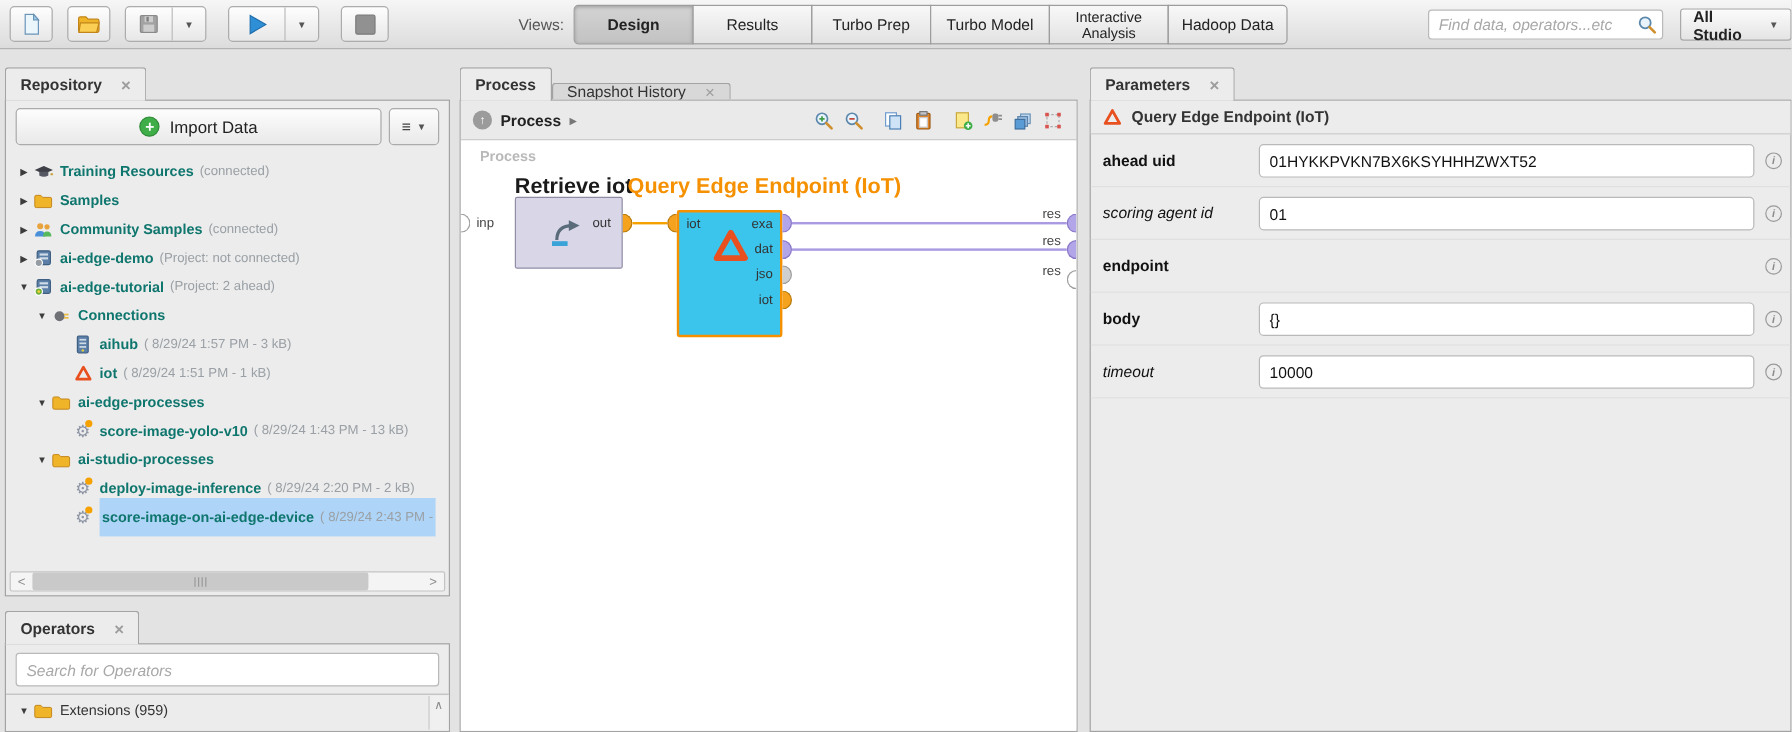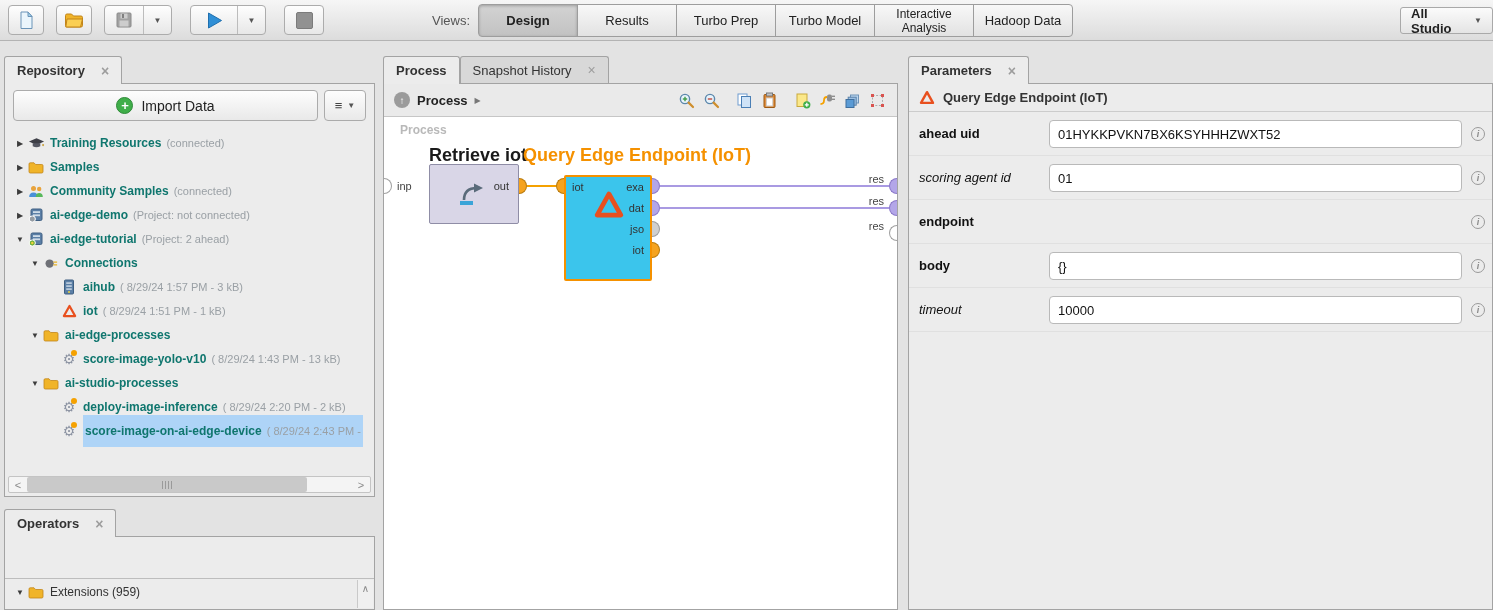--- a/index.html
+++ b/index.html
@@ -32,21 +32,21 @@
                       font-family:"Liberation Sans",sans-serif; font-size:13px; font-style:italic; color:#555; background:#fff; }
   .top-search input::placeholder { color:#a8a8a8; font-style:italic; }
   .top-search .mag { position:absolute; right:5px; top:4px; }
   .perspective { position:absolute; left:1400px; top:7px; height:27px; padding:0 10px; display:flex; align-items:center; gap:7px;
                  background:linear-gradient(#fbfbfb,#e4e4e4); border:1px solid #a9a9a9; border-radius:3px;
                  font-size:13px; font-weight:600; color:#222; cursor:default; }
 
   
   .panel { position:absolute; }
   .ptabs { height:28px; display:flex; align-items:flex-end; }
-  .ptab { height:27px; display:flex; align-items:center; padding:0 12px; gap:16px; font-size:13px;
+  .ptab { height:14px; display:flex; align-items:center; padding:0 12px; gap:16px; font-size:13px;
           border:1px solid #a3a3a3; border-bottom:none; border-radius:3px 3px 0 0; background:#d8d8d8; cursor:default; }
   .ptab.active { background:#ececec; font-weight:700; margin-bottom:-1px; height:28px; z-index:3; position:relative; }
   .ptab .x { color:#9d9d9d; font-size:14px; line-height:1; cursor:pointer; }
   .pbody { position:absolute; left:0; right:0; bottom:0; top:28px; background:#ececec; border:1px solid #a3a3a3; }
 
   
   .repo { left:4px; top:55px; width:371px; height:442px; }
   .import-row { display:flex; gap:6px; padding:6px 8px 5px 8px; }
   .import-btn { flex:1; height:31px; display:flex; align-items:center; justify-content:center; gap:8px;
                 background:linear-gradient(#fdfdfd,#e9e9e9); border:1px solid #ababab; border-radius:4px;
@@ -184,20 +184,27 @@
 
   <div class="view-tabs">
     <div class="vtab active">Design</div>
     <div class="vtab">Results</div>
     <div class="vtab">Turbo Prep</div>
     <div class="vtab">Turbo Model</div>
     <div class="vtab small">Interactive Analysis</div>
     <div class="vtab">Hadoop Data</div>
   </div>
 
+  <div class="top-search">
+    <input type="text" placeholder="Find data, operators...etc" style="">
+    <svg class="mag" width="17" height="17" viewBox="0 0 17 17">
+        <circle cx="7" cy="7" r="4.6" fill="#e8f3fb" stroke="#5b87ab" stroke-width="1.5"></circle>
+        <line x1="10.6" y1="10.6" x2="15" y2="15" stroke="#cf8f2e" stroke-width="2.2" stroke-linecap="round"></line>
+      </svg>
+  </div>
 
   <div class="perspective">
     <span>All Studio</span>
     <span class="dd-arrow">▼</span>
   </div>
 </div>
 
 <div class="panel repo">
   <div class="ptabs">
     <div class="ptab active">
@@ -375,20 +382,23 @@
 </div>
 
 <div class="panel ops">
   <div class="ptabs">
     <div class="ptab active">
       <span>Operators</span>
       <span class="x">×</span>
     </div>
   </div>
   <div class="pbody">
+    <div class="ops-search">
+      <input type="text" placeholder="Search for Operators" style="">
+    </div>
     <div class="ops-list">
       <div class="ops-row">
         <span class="exp">▼</span>
         <span class="ticon">
             <svg width="16" height="13" viewBox="0 0 16 13">
               <path d="M1 3 Q1 1.8 2.2 1.8 H6 L7.6 3.5 H13.8 Q15 3.5 15 4.7 V10.8 Q15 12 13.8 12 H2.2 Q1 12 1 10.8 Z" fill="#f0b429" stroke="#c2851a" stroke-width=".8"></path>
             </svg>
           </span>
         <span>Extensions (959)</span>
       </div>

